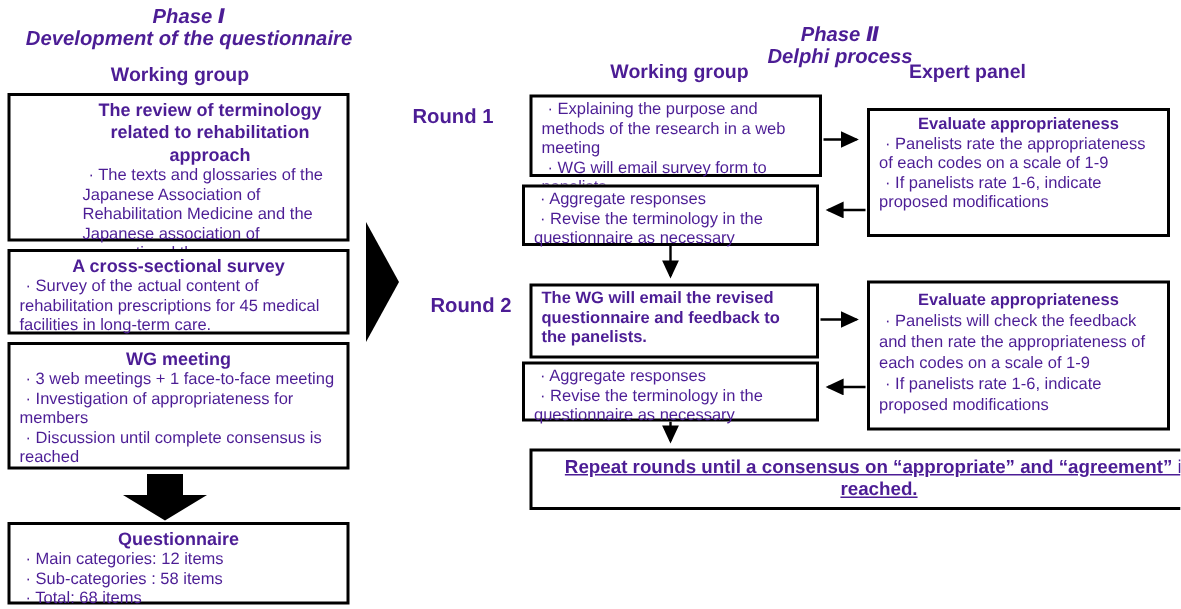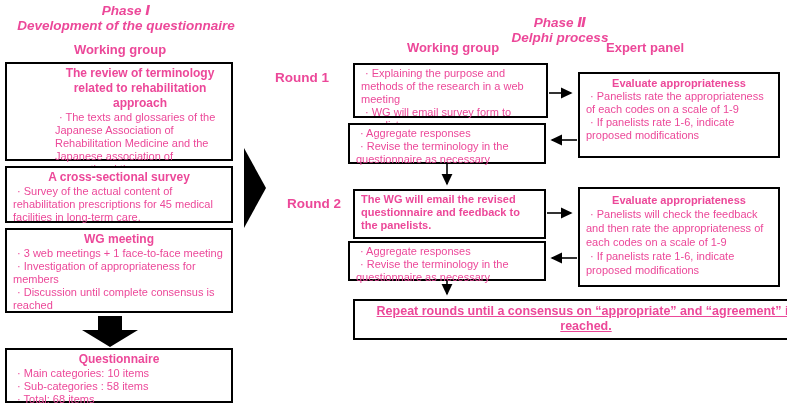--- a/index.html
+++ b/index.html
@@ -1,18 +1,18 @@
 <!DOCTYPE html>
 <html><head>
 <meta charset="utf-8">
 <style>
   html,body{margin:0;padding:0;background:#ffffff;}
   #canvas{
     position:relative;width:787px;height:406px;background:#ffffff;
-    font-family:"Liberation Sans","DejaVu Sans",sans-serif;color:#ec4899;overflow:hidden;
+    font-family:"Liberation Sans","DejaVu Sans",sans-serif;color:#4c1d95;overflow:hidden;
   }
   .hdr{position:absolute;text-align:center;font-weight:bold;font-style:italic;font-size:13.5px;line-height:15px;}
   .colhdr{position:absolute;text-align:center;font-weight:bold;font-size:13px;}
   .roundlbl{position:absolute;font-weight:bold;font-size:13.5px;}
   .box{
     position:absolute;border:2px solid #000;background:#fff;box-sizing:border-box;
     padding:2px 6px;font-size:11px;line-height:13px;
   }
   .box-title{font-weight:bold;text-align:center;font-size:12px;line-height:15px;}
   .box-title.sm{font-size:11px;line-height:14px;}
@@ -70,21 +70,21 @@
 
   <div class="box" style="top:228px;left:5px;width:228px;height:85px;">
     <div class="box-title">WG meeting</div>
     <p class="bullet">· 3 web meetings + 1 face-to-face meeting</p>
     <p class="bullet">· Investigation of appropriateness for members</p>
     <p class="bullet">· Discussion until complete consensus is reached</p>
   </div>
 
   <div class="box" style="top:348px;left:5px;width:228px;height:55px;">
     <div class="box-title">Questionnaire</div>
-    <p class="bullet">· Main categories: 10 items</p>
+    <p class="bullet">· Main categories: 12 items</p>
     <p class="bullet">· Sub-categories : 58 items</p>
     <p class="bullet">· Total: 68 items</p>
   </div>
 
   <div class="hdr" style="top:3px;left:410px;width:300px;margin-top:12px;">
     <div>Phase Ⅱ</div>
     <div>Delphi process</div>
   </div>
 
   <div class="colhdr" style="top:40px;left:388px;width:130px;">Working group</div>

